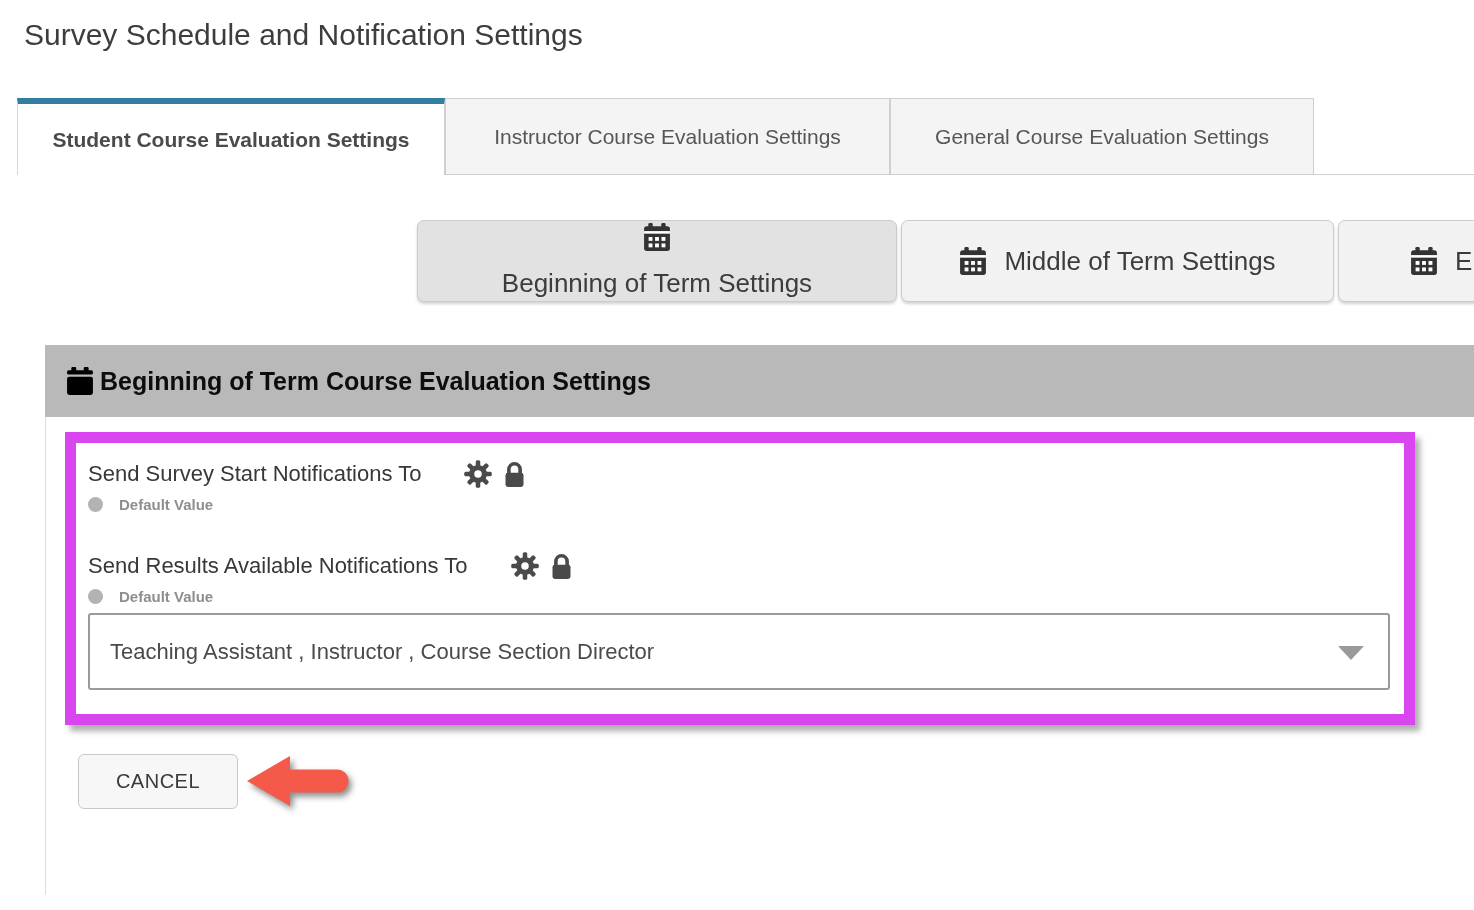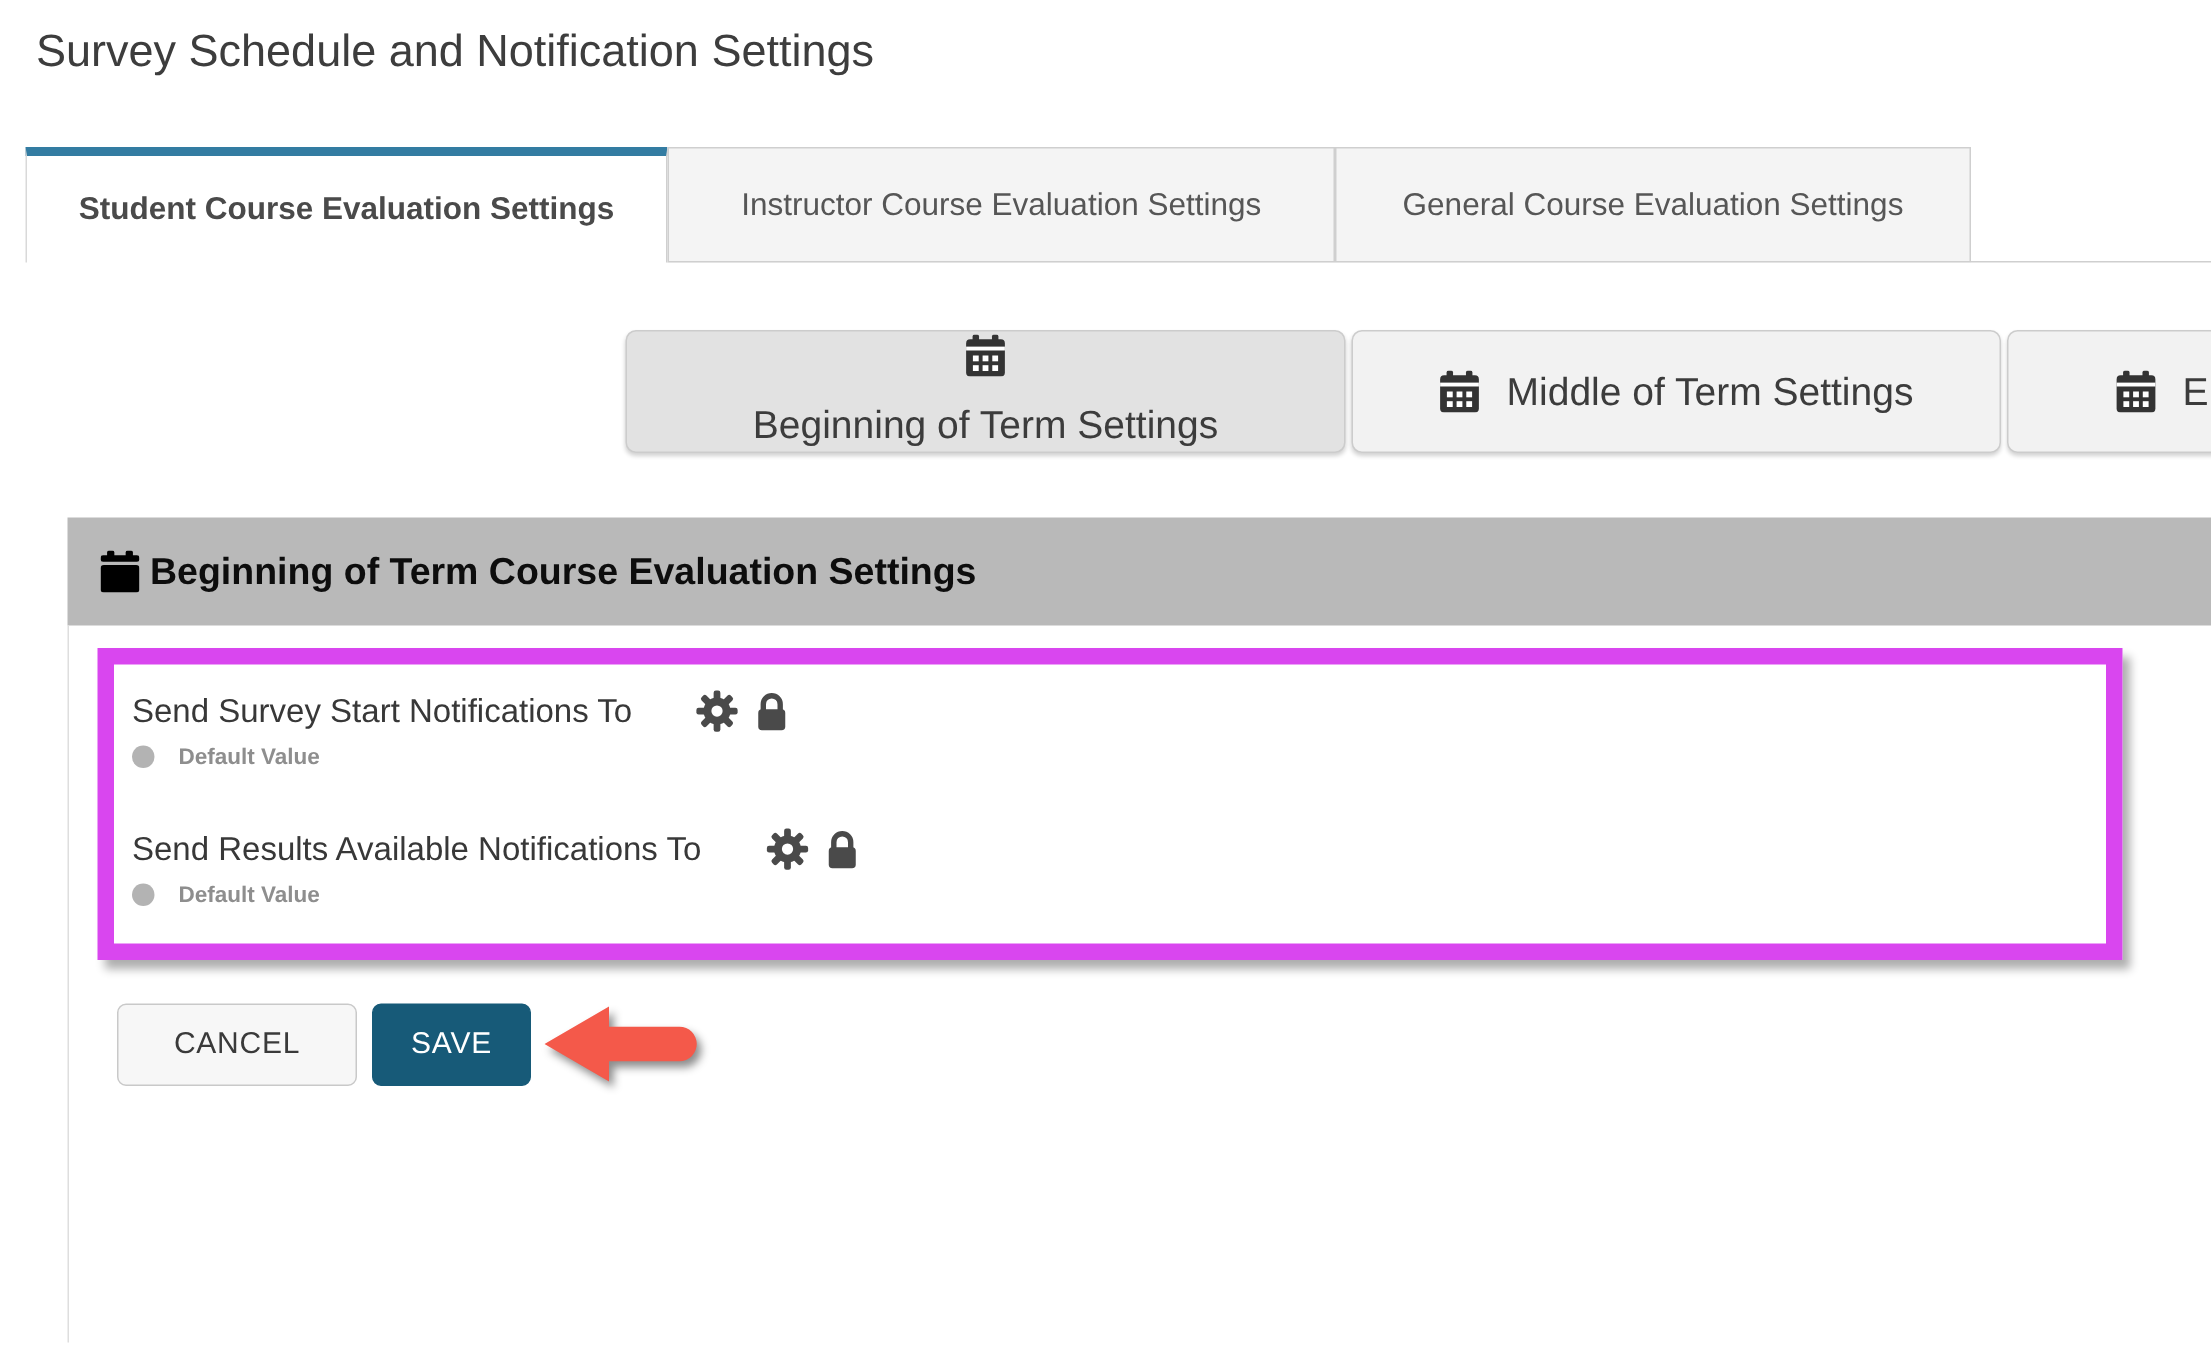--- a/index.html
+++ b/index.html
@@ -205,26 +205,29 @@
           <span class="icn">
             <svg width="27" height="27" viewBox="0 0 24 24">
                 <use href="#lock"></use>
               </svg>
           </span>
         </div>
         <div class="default-row">
           <span class="default-dot"></span>
           <span>Default Value</span>
         </div>
+        <div class="select-box sq">
+          <span>Teaching Assistant , Instructor , Course Section Director</span>
+          <span class="caret"></span>
+        </div>
       </div>
 
     </div>
 
     <div class="actions">
       <button class="btn btn-cancel">CANCEL</button>
-      <button class="btn btn-save">SAVE</button>
       <svg class="annot-arrow" width="112" height="58" viewBox="0 0 112 58">
         <path d="M2 29 L45 4 L45 17.5 L92 17.5 a11.5 11.5 0 0 1 0 23 L45 40.5 L45 54 Z" fill="#f4594a"></path>
       </svg>
     </div>
 
   </div>
 </div>
 
 </body></html>

